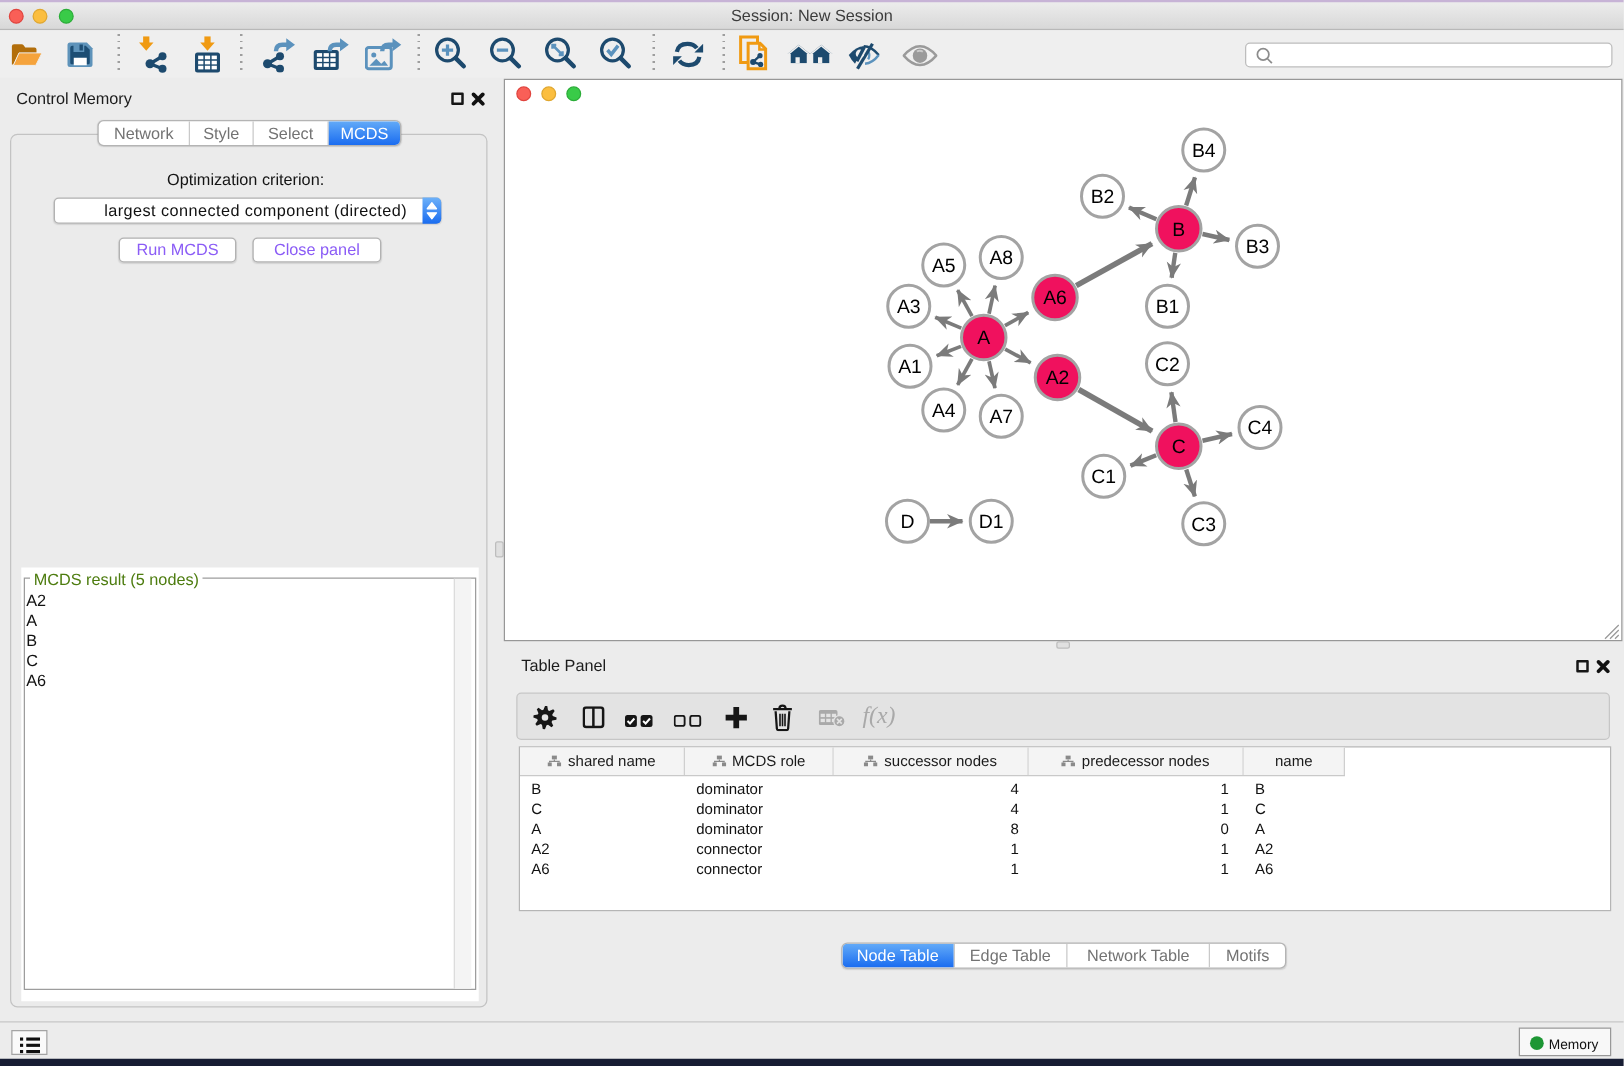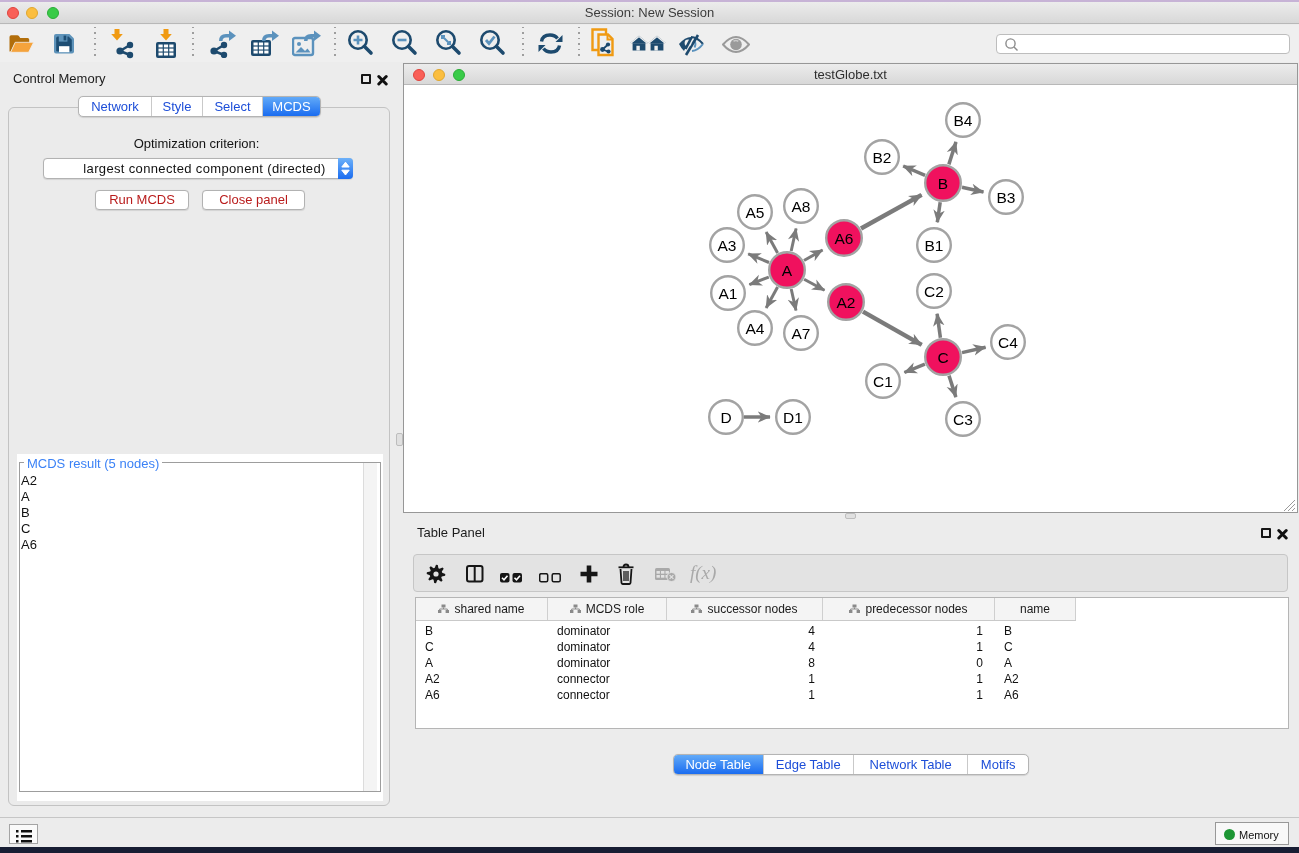--- a/index.html
+++ b/index.html
@@ -15,35 +15,35 @@
 #toolbar { left:0; top:25px; width:1299px; height:37px; background:#efefef; }
 .sep { top:27px; width:1.5px; height:33px;
   background-image:repeating-linear-gradient(#9e9e9e 0 1.5px, transparent 1.5px 5.5px); }
 
 #cp-title { left:13px; top:71px; font-size:13px; color:#1c1c1c; }
 .float-btn { width:10px; height:10px; border:2px solid #161616; border-radius:1px; }
 #cp-pane { left:8px; top:107px; width:382px; height:699px; background:#ebebeb;
   border:1px solid #c3c3c3; border-radius:6px; }
 .segbar { height:21px; background:#fff; border:1px solid #b4b4b4; border-radius:5px;
   display:flex; overflow:hidden; box-shadow:0 0.5px 1px rgba(0,0,0,0.12);}
-.seg { font-size:13px; color:#1d4ed8; text-align:center; line-height:19px; border-right:1px solid #c9c9c9; }
+.seg { font-size:13px; color:#737373; text-align:center; line-height:19px; border-right:1px solid #c9c9c9; }
 .seg:last-child { border-right:none; }
 .seg.sel { background:linear-gradient(#62aaf8,#1a6cf0); color:#fff; }
 #opt-label { left:8px; top:136px; width:377px; text-align:center; font-size:13px; color:#141414;}
 #cp-select { left:43px; top:158px; width:310px; height:21px; background:#fff;
   border:1px solid #b2b2b2; border-radius:4px; font-size:13px; color:#111;
   text-align:center; padding-left:13px; letter-spacing:0.35px; line-height:19px;
   box-shadow:0 0.5px 1px rgba(0,0,0,0.1);}
 #cp-stepper { left:338px; top:158px; width:15px; height:21px;
   background:linear-gradient(#6db1f9,#1a6cf0); border-radius:0 4px 4px 0; }
 .mac-btn { background:#fff; border:1px solid #b2b2b2; border-radius:4px;
-  font-size:13px; color:#b91c1c; text-align:center; box-shadow:0 0.5px 1px rgba(0,0,0,0.1);}
+  font-size:13px; color:#8b5cf6; text-align:center; box-shadow:0 0.5px 1px rgba(0,0,0,0.1);}
 #mcds-box { left:17px; top:454px; width:366px; height:347px; background:#fff; }
 #mcds-border { left:19px; top:462px; width:362px; height:330px; border:1px solid #9d9d9d; }
-#mcds-title { left:24px; top:456px; background:#fff; padding:0 3px; font-size:13px; color:#3b82f6;}
+#mcds-title { left:24px; top:456px; background:#fff; padding:0 3px; font-size:13px; color:#4d7c0f;}
 #mcds-list { left:21px; top:473px; font-size:13px; color:#111; line-height:16px; }
 #mcds-scroll { left:363px; top:463px; width:14px; height:328px; background:#f4f4f4;
   border-left:1px solid #dcdcdc; }
 
 #statusbar { left:0; top:817px; width:1299px; height:30px; background:#ececec;
   border-top:1px solid #c6c6c6; }
 #list-btn { left:9px; top:824px; width:29px; height:20px; background:#fafafa;
   border:1px solid #a4a4a4; }
 #mem-btn { left:1215px; top:822px; width:74px; height:23px; background:#f8f8f8;
   border:1px solid #989898; font-size:11px; color:#111; }
@@ -252,23 +252,20 @@
     </svg></div>
 <div class="abs mac-btn" style="left:95px;top:190px;width:94px;height:20px;line-height:18px;">Run MCDS</div>
 <div class="abs mac-btn" style="left:202px;top:190px;width:103px;height:20px;line-height:18px;">Close panel</div>
 <div class="abs" id="mcds-box"></div>
 <div class="abs" id="mcds-border"></div>
 <div class="abs" id="mcds-title">MCDS result (5 nodes)</div>
 <div class="abs" id="mcds-list">A2<br>A<br>B<br>C<br>A6</div>
 <div class="abs" id="mcds-scroll"></div>
 
 <div class="abs" id="netwin">
-  <div class="abs" id="net-titlebar">
-      <div class="title">testGlobe.txt</div>
-    </div>
   <div class="abs tl" style="left:9px;top:4.5px;background:#f95f57;border:0.5px solid #e0443e;"></div>
   <div class="abs tl" style="left:29px;top:4.5px;background:#fbbe3f;border:0.5px solid #e0a72f;"></div>
   <div class="abs tl" style="left:49px;top:4.5px;background:#39cb48;border:0.5px solid #2bad38;"></div>
   <div class="abs" style="left:16px;top:21px;"><svg width="893" height="427">
 <defs>
           <marker id="ah" viewBox="0 0 12 11" refX="11" refY="5.5" markerWidth="13.5" markerHeight="12.4" orient="auto" markerUnits="userSpaceOnUse">
             <path d="M0,0.4 L11.7,5.5 L0,10.6 L3.4,5.5 Z" fill="#7b7b7b"></path>
           </marker>
         </defs>
 <line x1="348.8" y1="192.1" x2="329.4" y2="199.6" stroke="#7b7b7b" stroke-width="3" marker-end="url(#ah)"></line>

